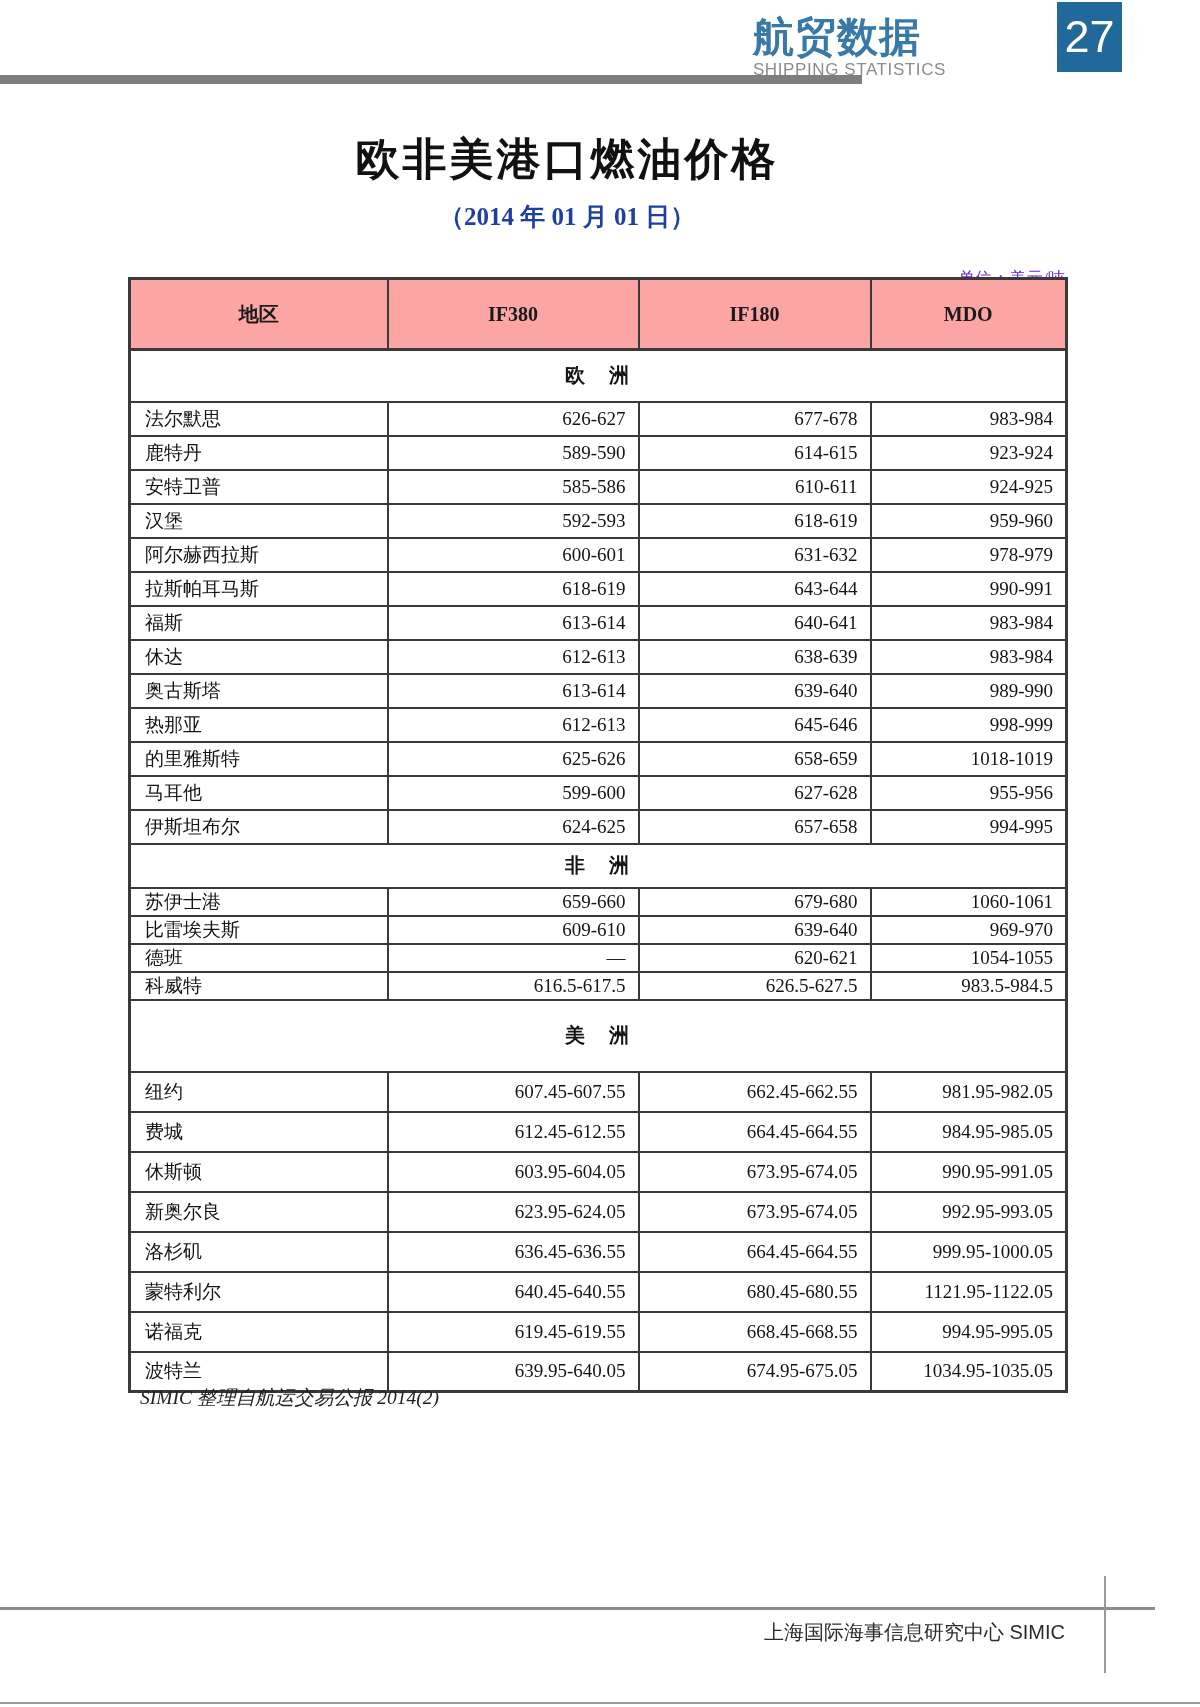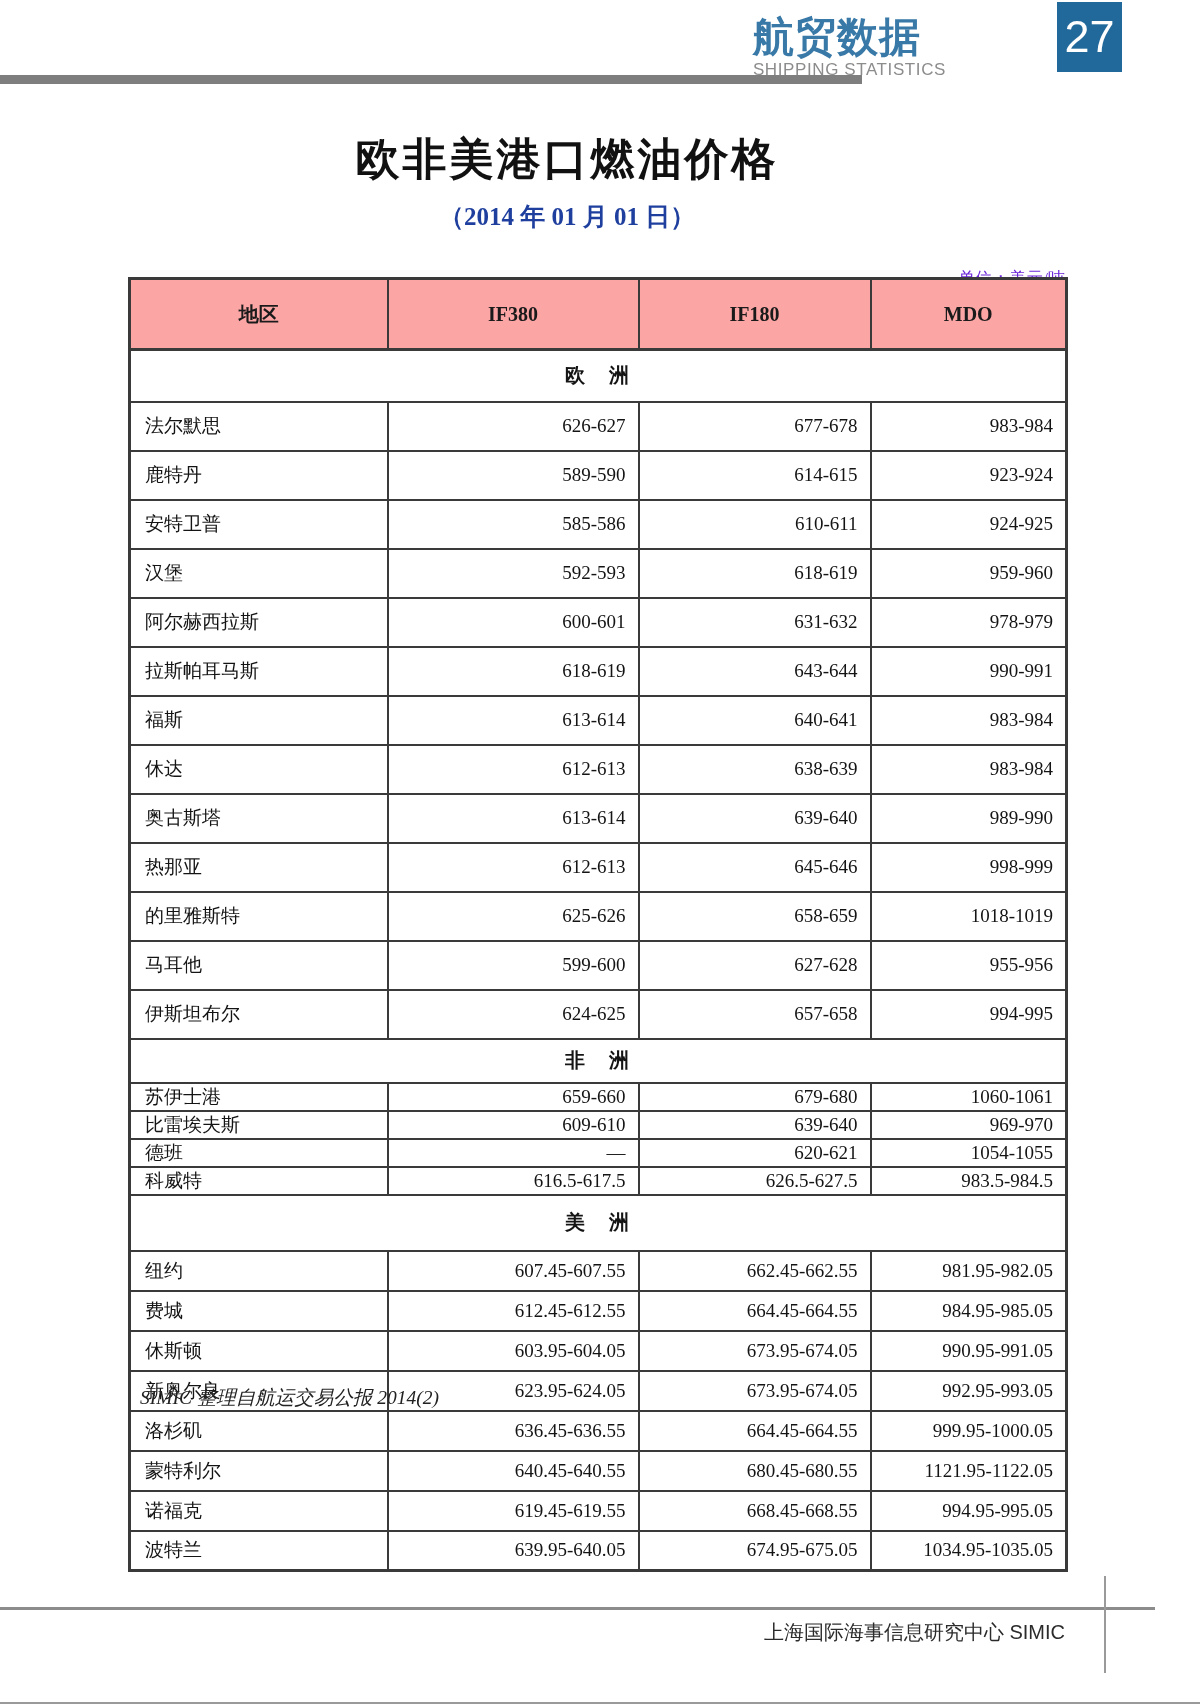--- a/index.html
+++ b/index.html
@@ -30,22 +30,22 @@
   table, td, th { border:2px solid #3a3a3a; }
   table { border-width:3px; }
   thead th { background:#fca5a5; height:71px; font-size:20px; font-weight:bold;
              text-align:center; vertical-align:middle; border-bottom-width:3px; }
   td { vertical-align:middle; font-size:19px; color:#141414; }
   td.port-cell { text-align:left; padding-left:14px; }
   td.value-cell { text-align:right; padding-right:12px; }
   tr.section-row td { text-align:center; font-weight:bold; font-size:20px; letter-spacing:2px; }
   tr.section-row.s0 td { height:52px; }
   tr.section-row.s1 td { height:44px; }
-  tr.section-row.s2 td { height:56px; }
-  tr.data-row.s0 td { height:49px; }
+  tr.section-row.s2 td { height:72px; }
+  tr.data-row.s0 td { height:34px; }
   tr.data-row.s1 td { height:14px; }
   tr.data-row.s2 td { height:40px; }
 
   
   .source-note { position:absolute; left:140px; top:1384px; font-size:19.5px; font-style:italic; color:#222; }
   .footer-line { position:absolute; left:0; top:1607px; width:1155px; height:3px; background:#8c8c8c; }
   .footer-vline { position:absolute; left:1104px; top:1576px; width:2px; height:97px; background:#9a9a9a; }
   .footer-text { position:absolute; top:1619px; right:135px; font-size:20px; color:#2b2b2b;
                  font-family:"Liberation Sans","DejaVu Sans",sans-serif; }
   .bottom-line { position:absolute; left:0; top:1702px; width:1200px; height:2px; background:#9a9a9a; }

